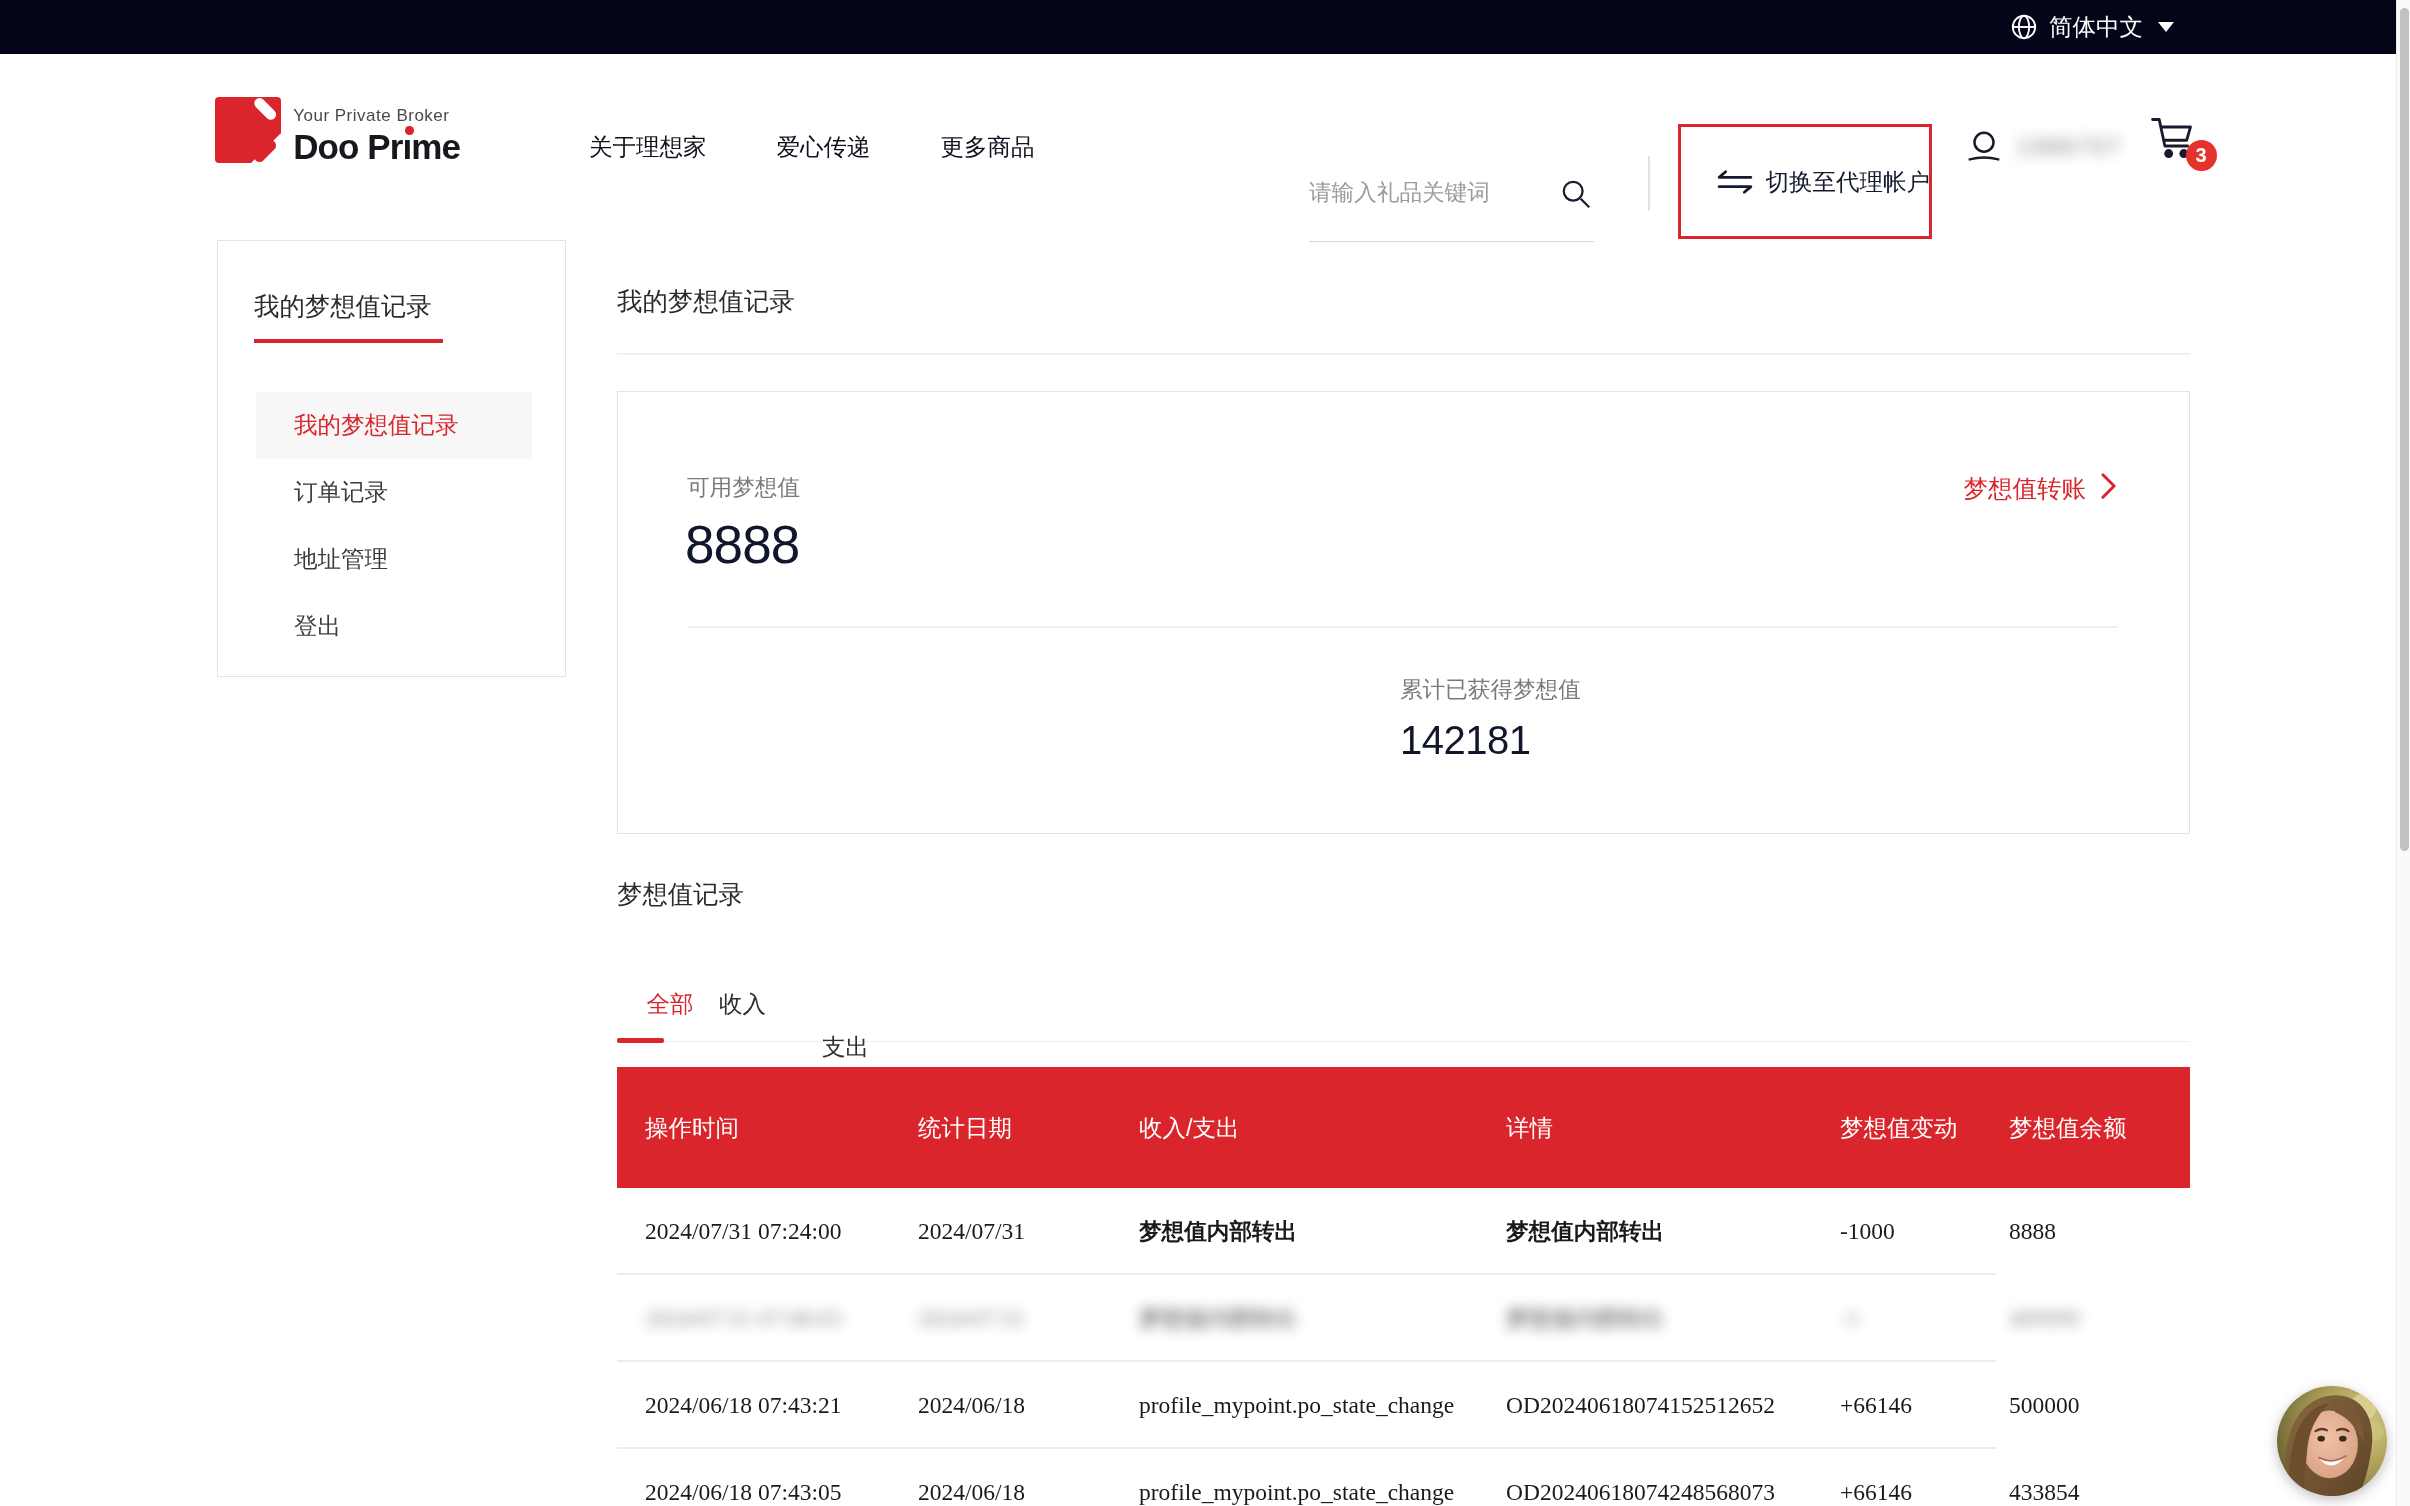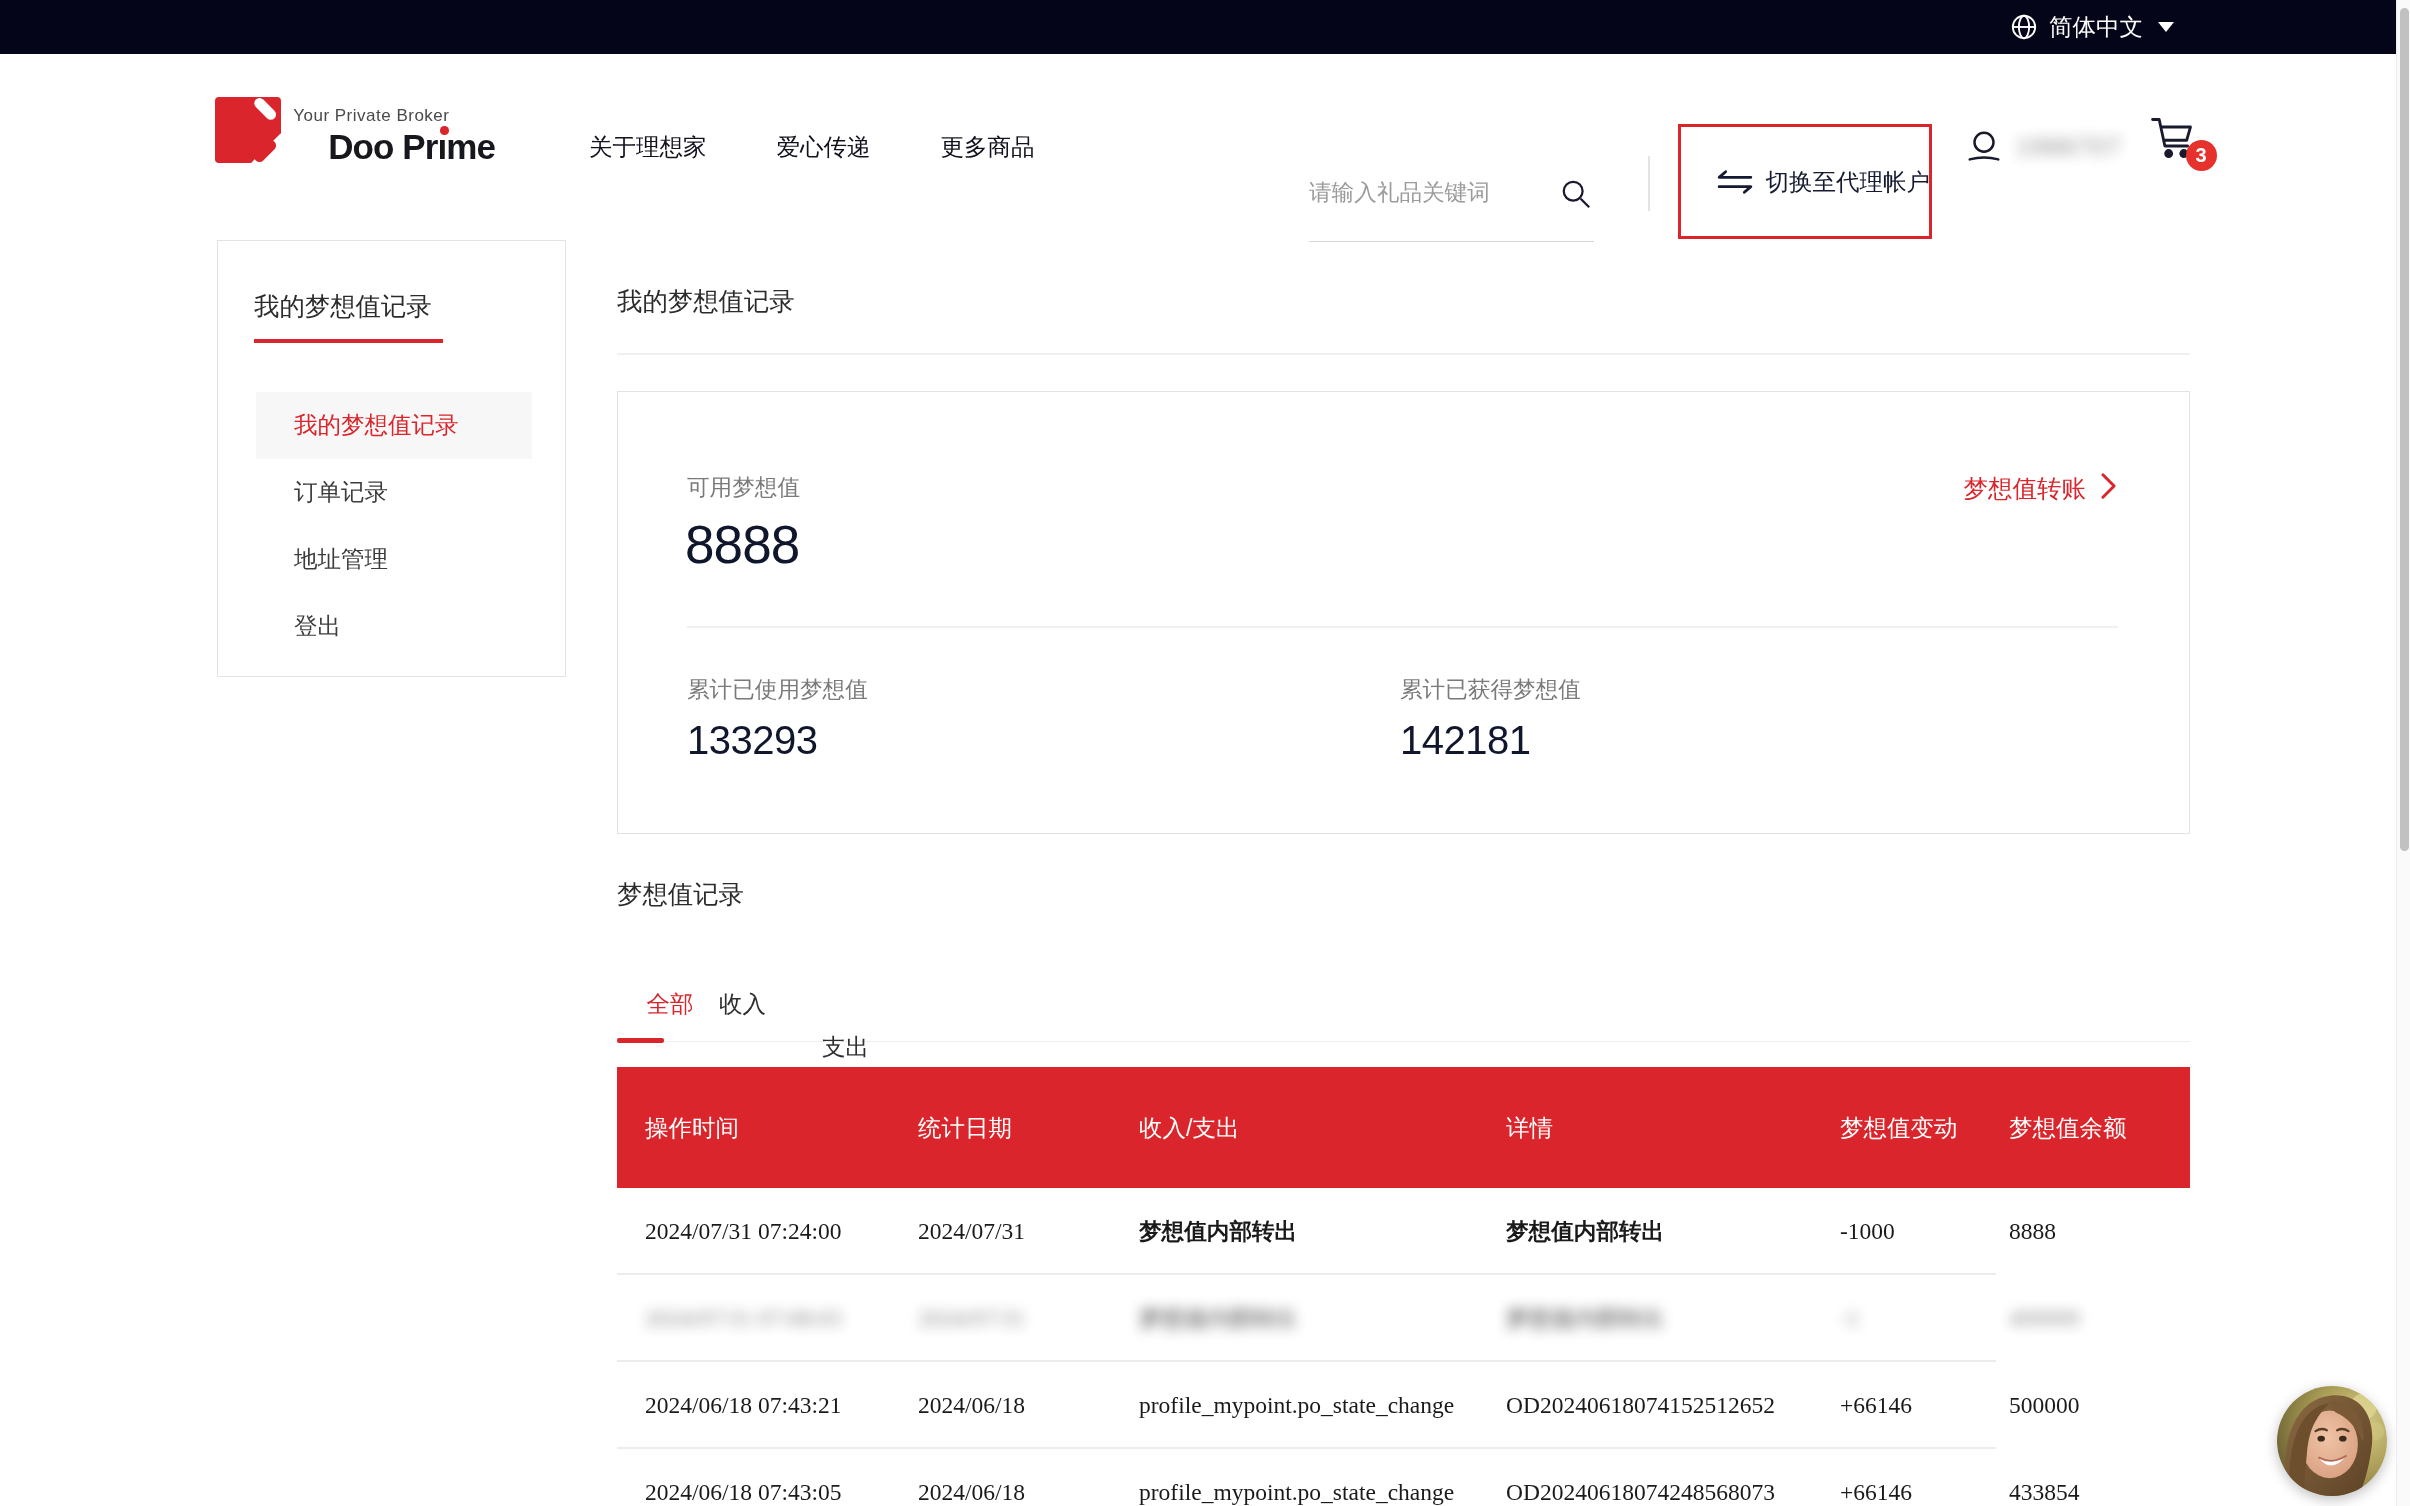--- a/index.html
+++ b/index.html
@@ -13,21 +13,21 @@
           color:#fff; font-size:23.5px; cursor:pointer; }
   .caret-down { width:0; height:0; border-left:8.5px solid transparent; border-right:8.5px solid transparent;
           border-top:10.4px solid #fff; margin-left:3.8px; }
 
   
   .header { position:absolute; left:0; top:54px; width:2411px; height:186px; background:#fff; }
   .logo { position:absolute; left:215px; top:43px; display:flex; align-items:flex-start; cursor:pointer; }
   .logo-mark { width:66px; height:66px; }
   .logo-text { margin-left:12.2px; }
   .logo-tagline { font-size:17px; color:#4a4a4a; letter-spacing:0.5px; margin-top:9.4px; }
-  .logo-brand { font-size:35px; font-weight:800; color:#17171e; letter-spacing:-0.9px; margin-top:0.9px;margin-left:35px; }
+  .logo-brand { font-size:35px; font-weight:800; color:#17171e; letter-spacing:-0.9px; margin-top:0.9px; }
   .logo-i { position:relative; }
   .logo-i::before { content:""; position:absolute; left:2.8px; top:-0.9px; width:8.5px; height:8.5px;
     border-radius:50%; background:#d9252b; }
 
   .nav { position:absolute; left:589px; top:0; height:186px; display:flex; align-items:center; gap:70px; }
   .nav-item { font-size:23.5px; color:#12121f; cursor:pointer; white-space:nowrap; }
 
   .search { position:absolute; left:1309px; top:96px; width:285px; height:92px; border-bottom:1.9px solid #d7d7d7; }
   .search input { border:none; outline:none; width:240px; height:85px; font-size:22.6px; color:#333;
     font-family:"Liberation Sans","DejaVu Sans",sans-serif; background:transparent; }
@@ -205,24 +205,20 @@
     <div class="card">
       <div class="card-label avail-label">可用梦想值</div>
       <div class="avail-value">8888</div>
       <div class="transfer">
         <span>梦想值转账</span>
         <svg width="19" height="28" viewBox="0 0 20 30" fill="none" stroke="#d9252b" stroke-width="3.2" stroke-linecap="round" stroke-linejoin="round">
           <path d="M4 3 L16 15 L4 27"></path>
         </svg>
       </div>
       <div class="card-divider"></div>
-      <div class="stat1">
-        <div class="card-label">累计已使用梦想值</div>
-        <div class="stat-value">133293</div>
-      </div>
       <div class="stat2">
         <div class="card-label">累计已获得梦想值</div>
         <div class="stat-value">142181</div>
       </div>
     </div>
 
     <div class="records-title">梦想值记录</div>
 
     <div class="tabs">
       <div class="tab active" style="left:9.4px;margin-left:20px;">全部</div>

